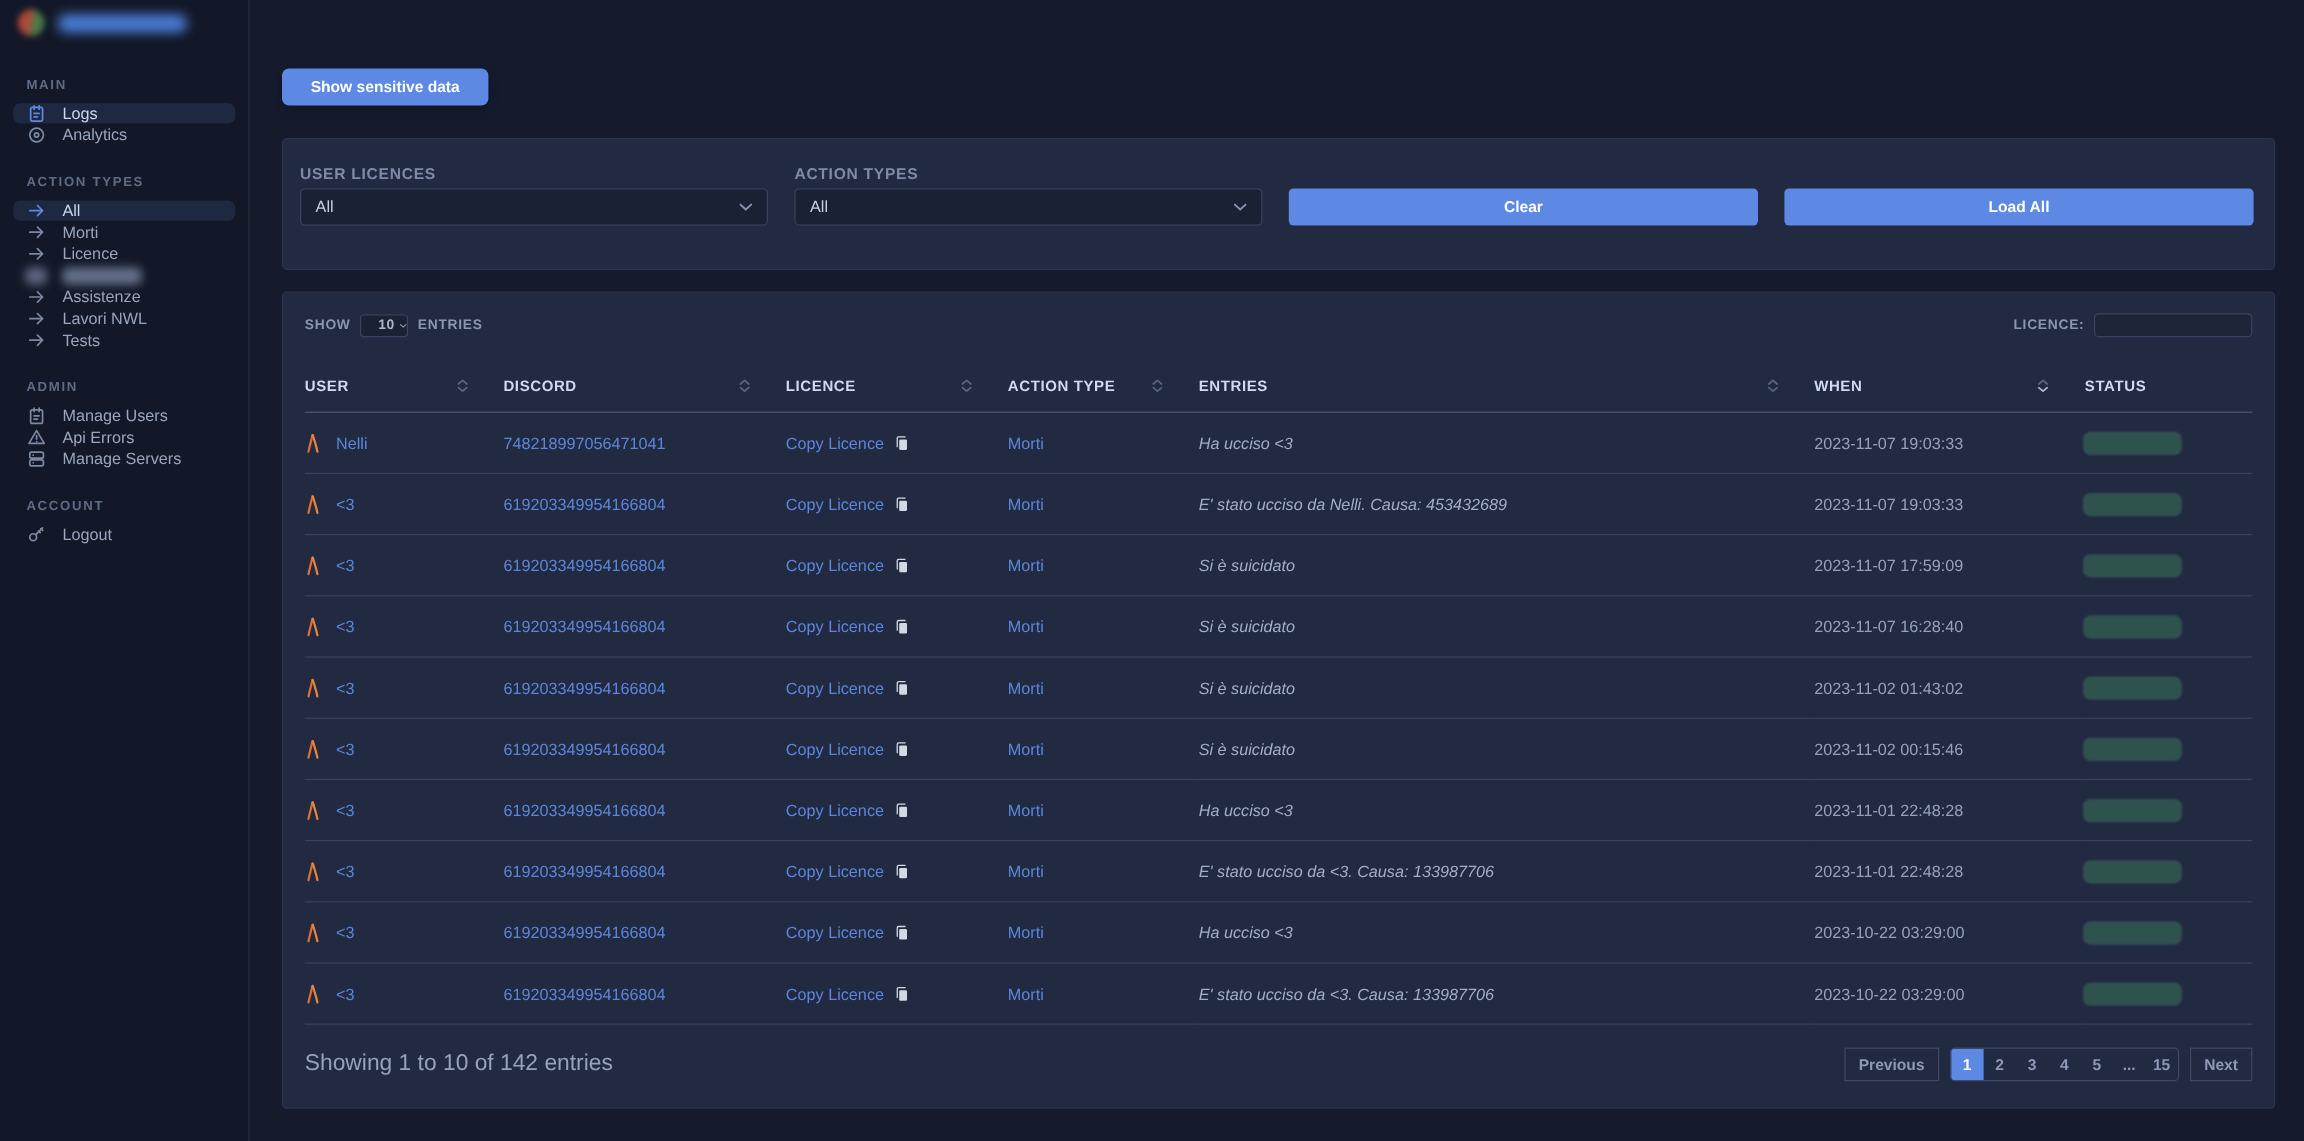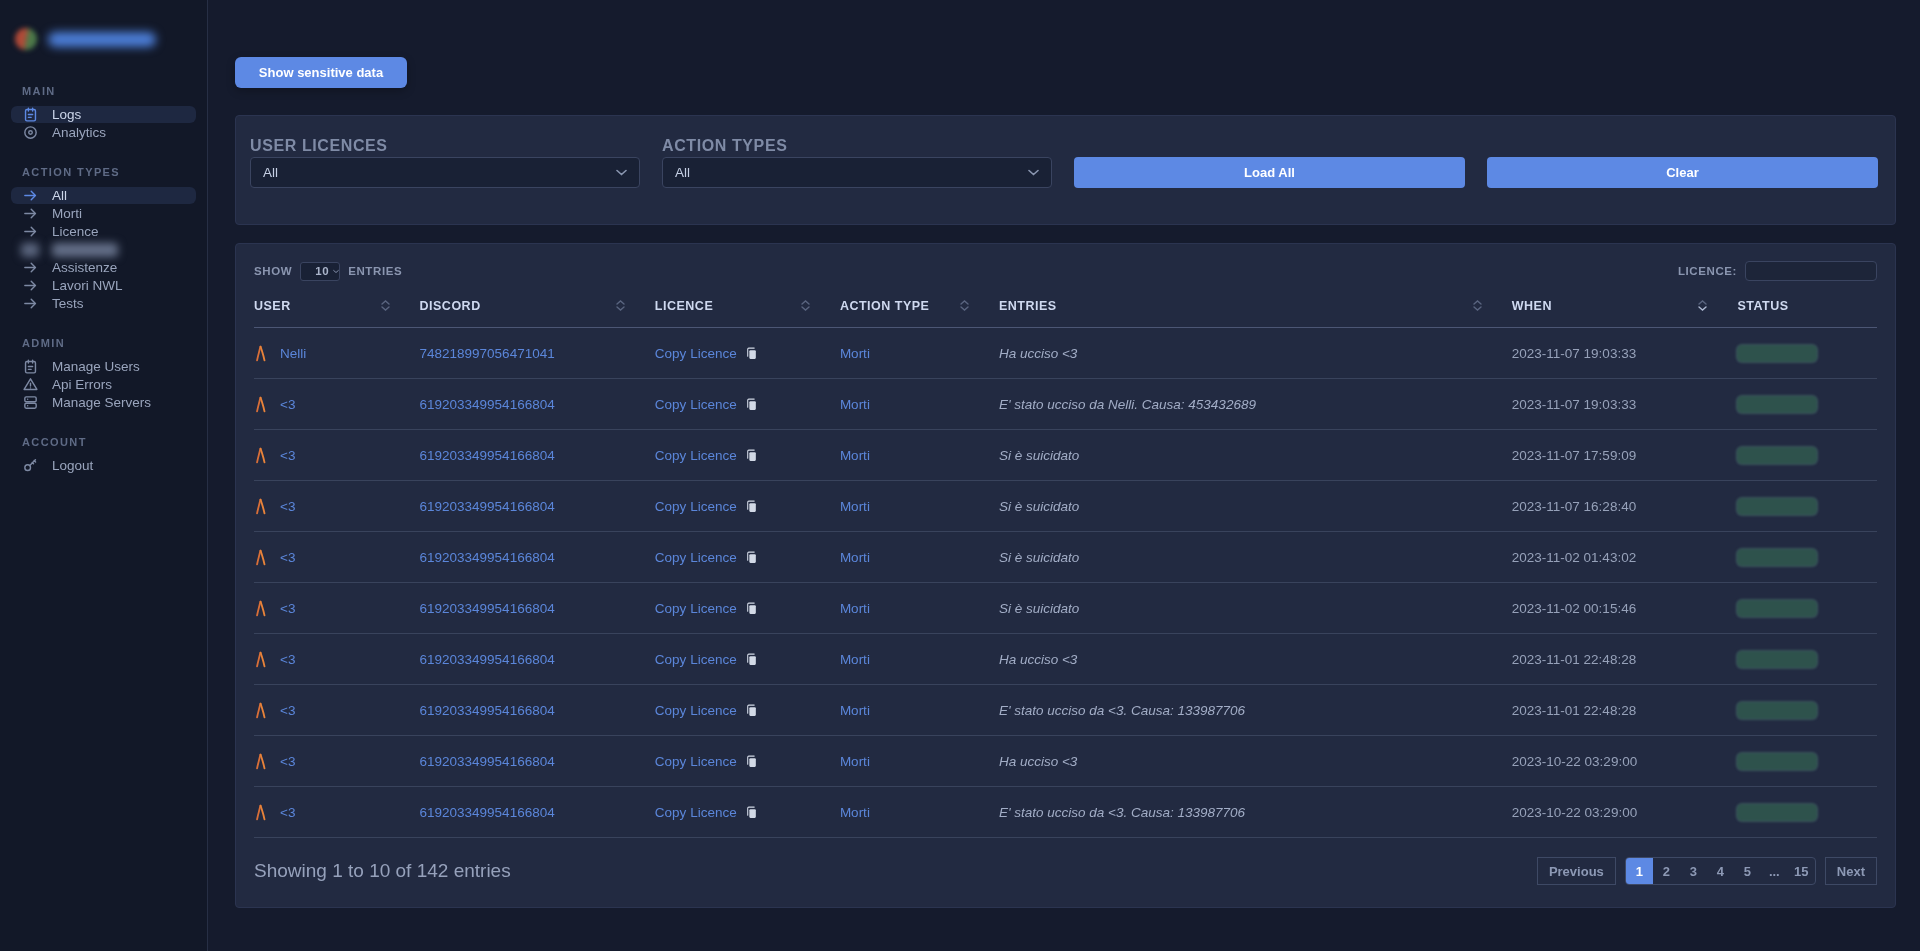--- a/index.html
+++ b/index.html
@@ -9,21 +9,21 @@
     font-family:"Liberation Sans", sans-serif;
     overflow:hidden;
     color:#a3aec7;
   }
   .app { display:flex; width:1920px; height:951px; }
 
   
   .sidebar {
     width:208px; min-width:208px; height:100%;
     background:#121828; border-right:1px solid #272f45;
-    padding-top:20px; overflow:hidden;
+    padding-top:0; overflow:hidden;
   }
   .logo-row { display:flex; align-items:center; gap:11px; padding:4px 15px 6px; height:40px; }
   .logo-circle {
     width:22px; height:22px; border-radius:50%;
     background:linear-gradient(100deg,#b04a38 44%,#4d7a49 58%);
     filter:blur(2.5px);
   }
   .logo-blob { width:108px; height:15px; border-radius:8px; background:#4c7ed8; filter:blur(5px); }
   .section-label {
     font-size:11px; font-weight:700; letter-spacing:1.4px;
@@ -48,39 +48,39 @@
     background:var(--accent,#5d89e4); color:#fff;
     font-family:inherit; font-weight:700; font-size:13px; cursor:pointer;
     box-shadow:0 3px 8px rgba(0,0,0,.25);
   }
 
   .filter-card {
     margin-top:27px; background:#222a41; border:1px solid #2b3450; border-radius:4px;
     padding:21px 14px 36px; display:flex; gap:22px;
   }
   .filter-col { display:flex; flex-direction:column; }
-  .flabel { font-size:16px; font-weight:700; letter-spacing:.6px; color:#7f8ba6; margin-bottom:7px; height:13px; }
+  .flabel { font-size:13px; font-weight:700; letter-spacing:.6px; color:#7f8ba6; margin-bottom:7px; height:13px; }
   .select {
     width:390px; height:31px; background:#192135; border:1px solid #3a4460; border-radius:4px;
     display:flex; align-items:center; justify-content:space-between; padding:0 12px;
     color:#c5cfe4; font-size:13.5px; cursor:pointer;
   }
   .select .chev svg { width:11px; height:7px; display:block; }
   .filter-btn {
     width:391px; height:31px; margin-top:20px; border:none; border-radius:4px;
     background:var(--accent,#5d89e4); color:#fff; font-family:inherit;
     font-weight:700; font-size:13px; cursor:pointer;
   }
 
   
   .table-card {
     margin-top:18px; background:#222a41; border:1px solid #2b3450; border-radius:4px;
     padding:17px 18px 22px;
   }
-  .controls { display:flex; justify-content:space-between; align-items:center; margin-bottom:12px; }
+  .controls { display:flex; justify-content:space-between; align-items:center; margin-bottom:28px; }
   .ctrl-group { display:flex; align-items:center; gap:8px; font-size:11.5px; font-weight:700; letter-spacing:.6px; color:#8b96b0; }
   .mini-select {
     width:40px; height:19px; border:1px solid #3a4460; background:#192135; border-radius:3px;
     display:flex; align-items:center; justify-content:center; gap:4px;
     color:#aab4ca; font-size:11.5px; cursor:pointer;padding-left:14px;
   }
   .mini-select svg { width:8px; height:5px; }
   .search-input {
     width:132px; height:20px; background:#1d2539; border:1px solid #3a4460; border-radius:4px;
     color:#c5cfe4; padding:0 6px; font-size:12px; font-family:inherit; outline:none;
@@ -282,24 +282,24 @@
         <div class="select">
           <span>All</span>
           <span class="chev">
             <svg viewBox="0 0 11 7" fill="none" stroke="#8a96b0" stroke-width="1.6" stroke-linecap="round">
                 <path d="M1 1.5l4.5 4L10 1.5"></path>
               </svg>
           </span>
         </div>
       </div>
       <div class="filter-col">
-        <button class="filter-btn">Load All</button>
+        <button class="filter-btn">Clear</button>
       </div>
       <div class="filter-col">
-        <button class="filter-btn">Clear</button>
+        <button class="filter-btn">Load All</button>
       </div>
     </section>
 
     <section class="table-card">
       <div class="controls">
         <div class="ctrl-group">
           <span>SHOW</span>
           <span class="mini-select">
             <span>10</span>
             <svg viewBox="0 0 9 5" fill="none" stroke="#8a96b0" stroke-width="1.4" stroke-linecap="round">

